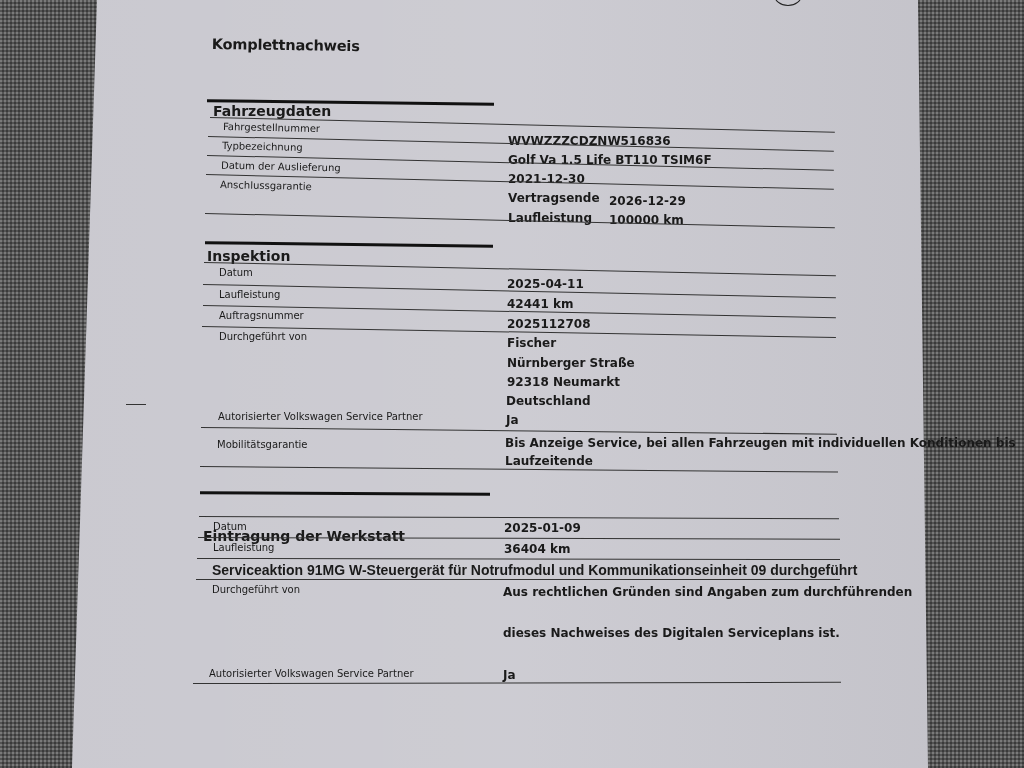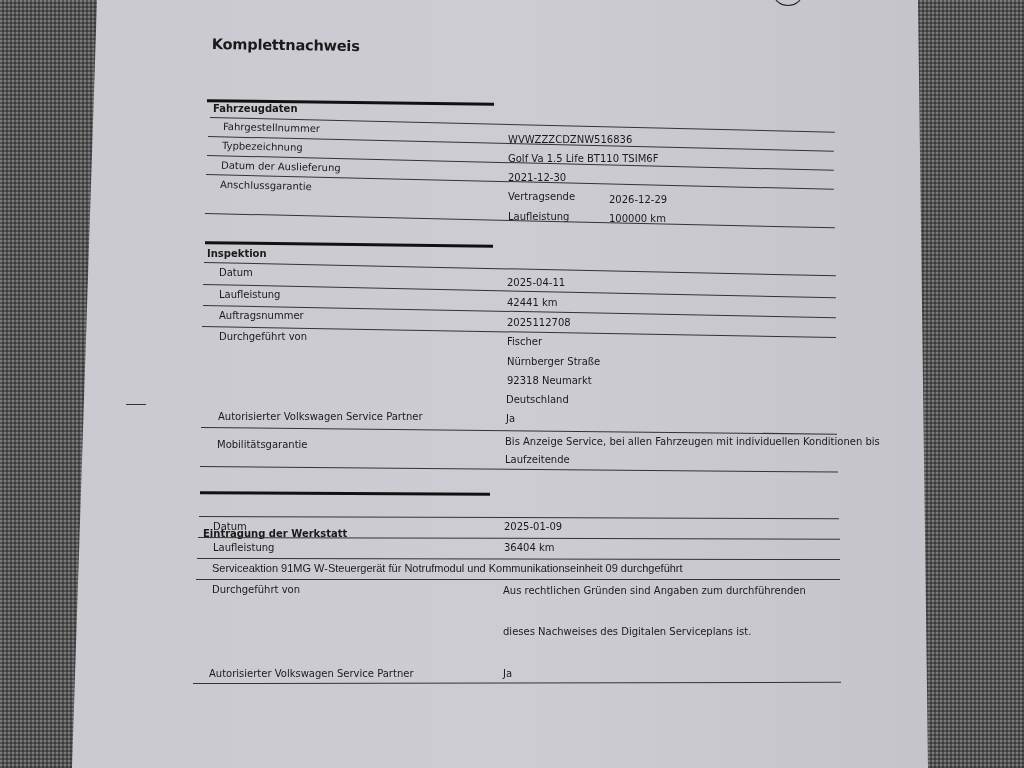--- a/index.html
+++ b/index.html
@@ -32,26 +32,26 @@
     letter-spacing: -0.2px; transform: rotate(0.8deg); transform-origin: left top;
   }
   .doc {
     position: absolute; left: 0; top: 0; width: 1024px; height: 768px;
     font-size: 10px;
   }
   .section-bar {
     position: absolute; height: 3px; background: #111;
   }
   .section-head {
-    position: absolute; font-size: 10px; font-weight: bold;
+    position: absolute; font-size: 14px; font-weight: bold;
   }
   .hr { position: absolute; height: 1px; background: #333; }
   .lbl { position: absolute; font-size: 10px; white-space: nowrap; }
-  .val { position: absolute; font-size: 10px; white-space: nowrap; }
-  .service-line { position: absolute; font-size: 11px; font-family: "Liberation Sans", sans-serif; white-space: nowrap; }
+  .val { position: absolute; font-size: 12px; white-space: nowrap; font-weight: bold; }
+  .service-line { position: absolute; font-size: 14px; font-family: "Liberation Sans", sans-serif; white-space: nowrap; font-weight: bold; }
   .sidemark { position: absolute; left: 126px; top: 404px; width: 20px; height: 1px; background: #333; }
 </style>
 </head>
 <body>
 
 <div class="paper"></div>
 <div class="stamp-circle"></div>
 
 <div class="doc">
   <div class="title">Komplettnachweis</div>

